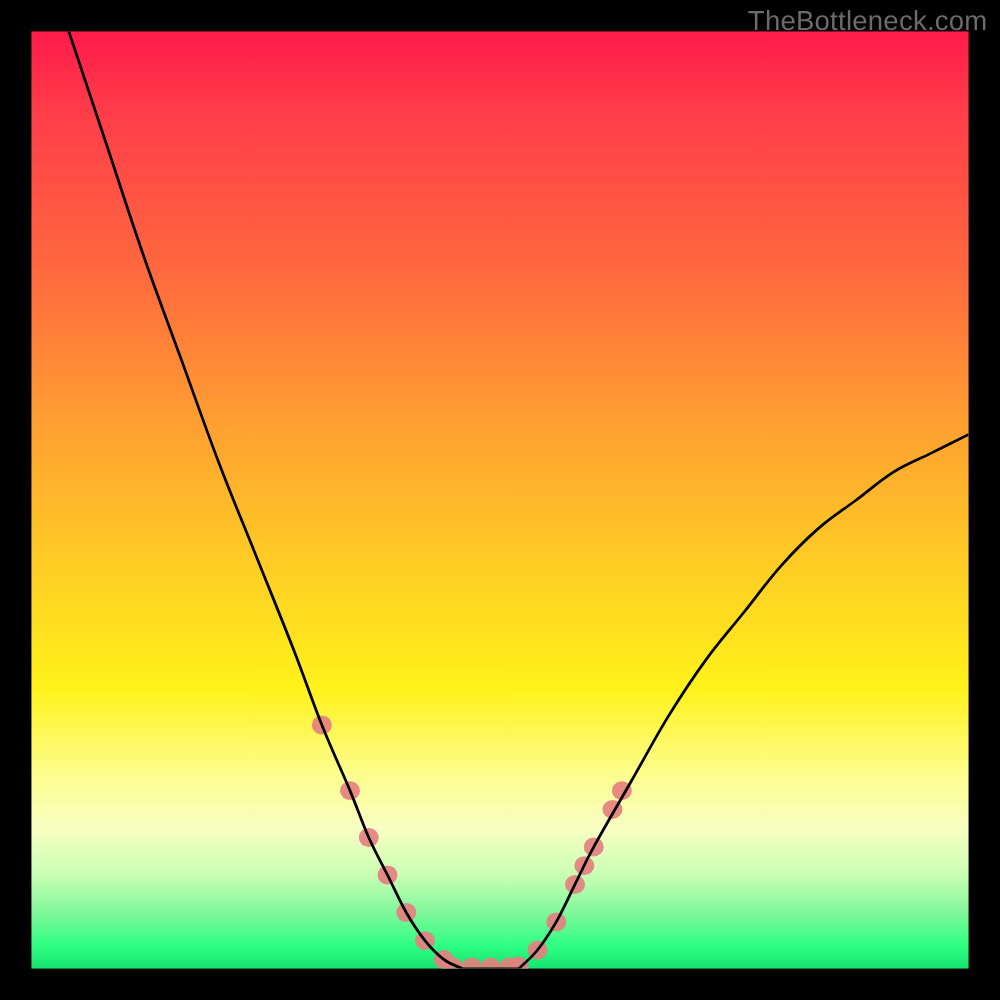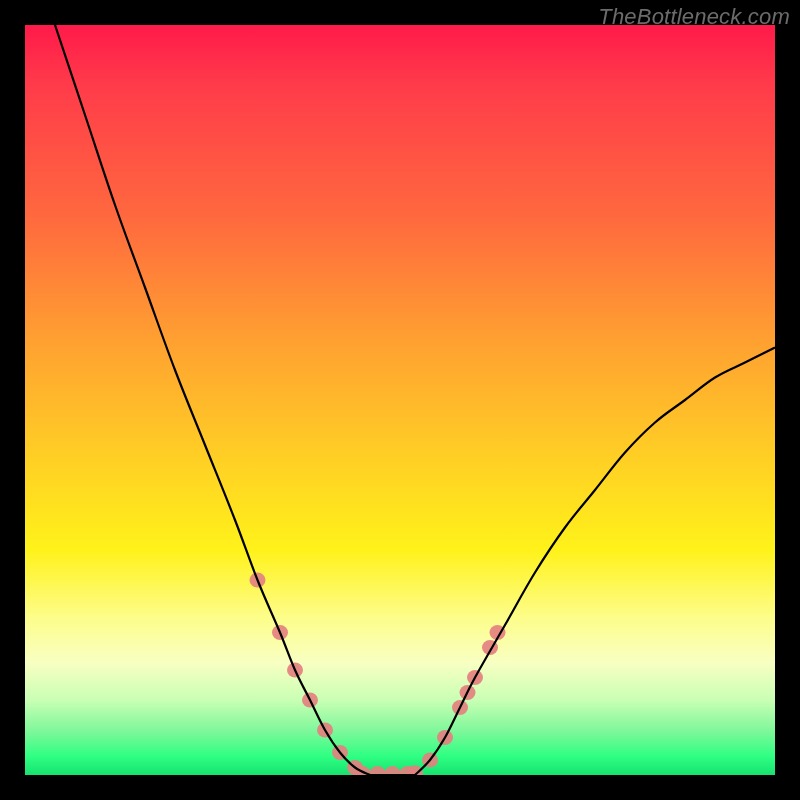--- a/index.html
+++ b/index.html
@@ -9,21 +9,20 @@
     height: 800px;
     background: #000;
     overflow: hidden;
     font-family: Arial, Helvetica, sans-serif;
   }
   .frame {
     position: relative;
     width: 800px;
     height: 620px;
     background: #000;
-    font-style: italic;
   }
   .watermark {
     position: absolute;
     top: 4px;
     right: 10px;
     color: #6b6b6b;
     font-size: 22px;
     font-weight: 500;
     letter-spacing: 0.2px;
     z-index: 10;

